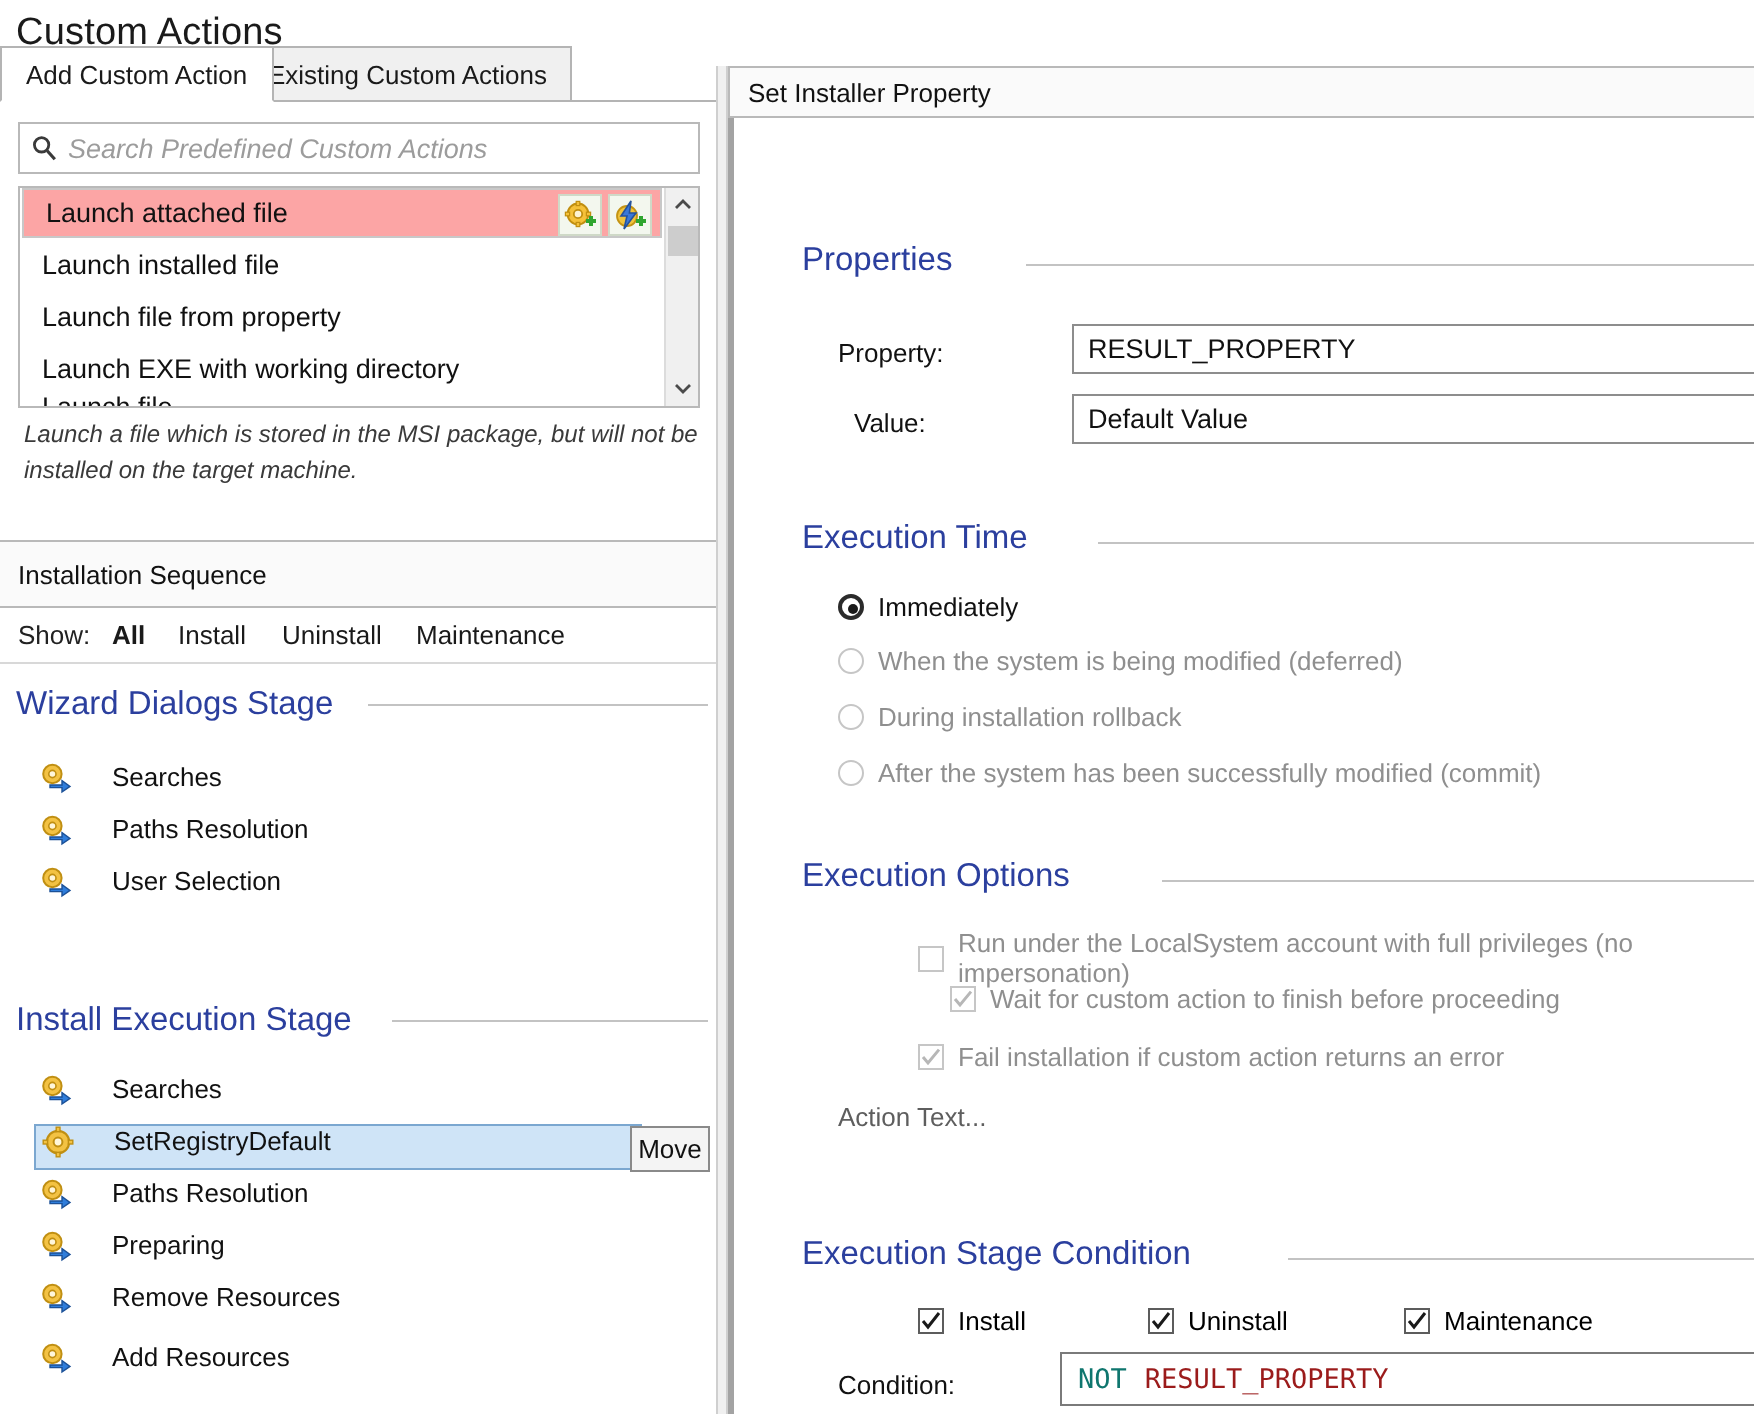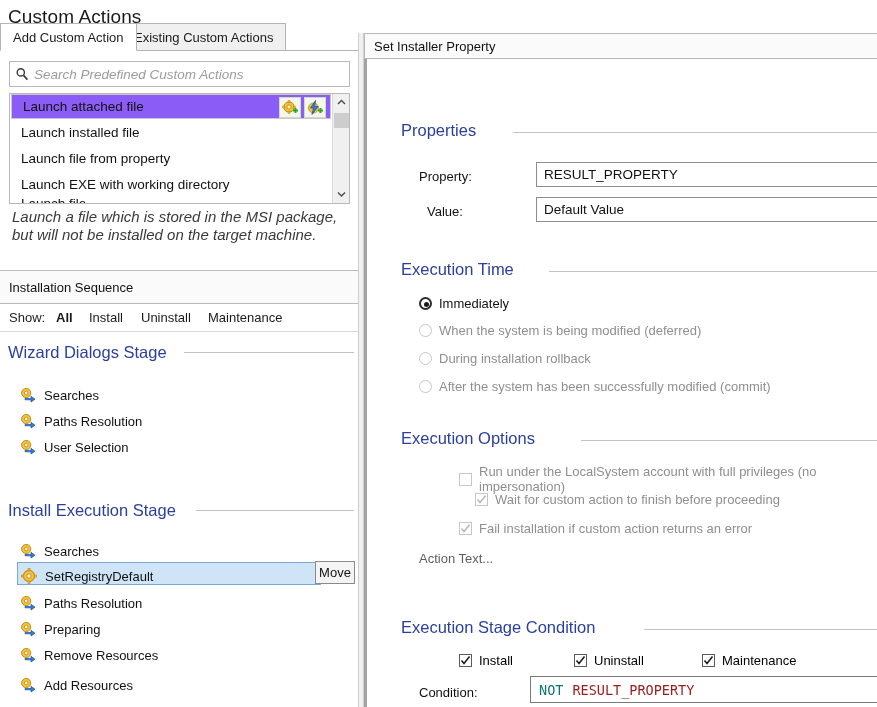--- a/index.html
+++ b/index.html
@@ -54,21 +54,21 @@
   .pd-list {
     position:absolute; left:9px; top:70px; width:341px; height:111px;
     border:1px solid #b9b9b9; background:#fff; overflow:hidden;
   }
   .pd-rows { position:absolute; left:0; top:0; right:17px; }
   .pd-row {
     height:26px; display:flex; align-items:center; padding-left:11px;
     font-size:13.5px; color:#111; cursor:default; position:relative;
   }
   .pd-row.sel {
-    background:#8b5cf6;
+    background:#fca5a5;
     border:1px solid #c8c8c8;
     margin:0 1px;
     height:25px;
   }
   .pd-row.clipped { height:12px; overflow:hidden; }
   .pd-actions { position:absolute; right:4px; top:2px; display:flex; gap:3px; }
   .mini-btn {
     width:22px; height:21px; border:1px solid #cfd9c7; background:#f3f7ee;
     display:flex; align-items:center; justify-content:center;
   }
@@ -82,21 +82,21 @@
     position:absolute; left:0; width:17px; height:17px; display:flex; align-items:center; justify-content:center;
     color:#5a5a5a; font-size:9px;
   }
   .pd-scroll .arrow.up { top:0; }
   .pd-scroll .arrow.dn { bottom:0; }
   .pd-scroll .thumb { position:absolute; left:1px; top:19px; width:15px; height:15px; background:#cdcdcd; }
 
   
   .pd-desc {
     position:absolute; left:12px; top:185px; width:340px;
-    font-style:italic; font-size:15px; color:#3a3a3a; line-height:18px;
+    font-style:italic; font-size:12px; color:#3a3a3a; line-height:18px;
   }
 
   
   .seq-box {
     position:absolute; left:0; top:247px; width:358px; height:34px;
     border-top:1px solid #b9b9b9; border-bottom:1px solid #b9b9b9;
     background:#fafafa;
   }
   .seq-box .cap { position:absolute; left:9px; top:9px; font-size:13px; color:#111; }
 
@@ -107,21 +107,21 @@
   .show-opt.on { font-weight:bold; }
 
   
   .stage-head {
     position:absolute; left:8px; font-size:16.5px; color:#2b3f9e; white-space:nowrap;
   }
   .stage-rule { position:absolute; height:1px; background:#c3c3c3; }
 
   
   .seq-item {
-    position:absolute; left:20px; height:22px; display:flex; align-items:flex-end; gap:8px;
+    position:absolute; left:20px; height:22px; display:flex; align-items:flex-start; gap:20px;
     font-size:13px; color:#111; cursor:pointer;
   }
   .seq-item.selected {
     left:17px; width:304px; background:#cfe4f7; border:1px solid #7ba7d0;
     padding-left:3px; height:23px;
   }
   .move-btn {
     position:absolute; left:297px; width:40px; height:23px;
     border:1px solid #8a8a8a; background:#f4f4f4;
     display:flex; align-items:center; justify-content:center;

